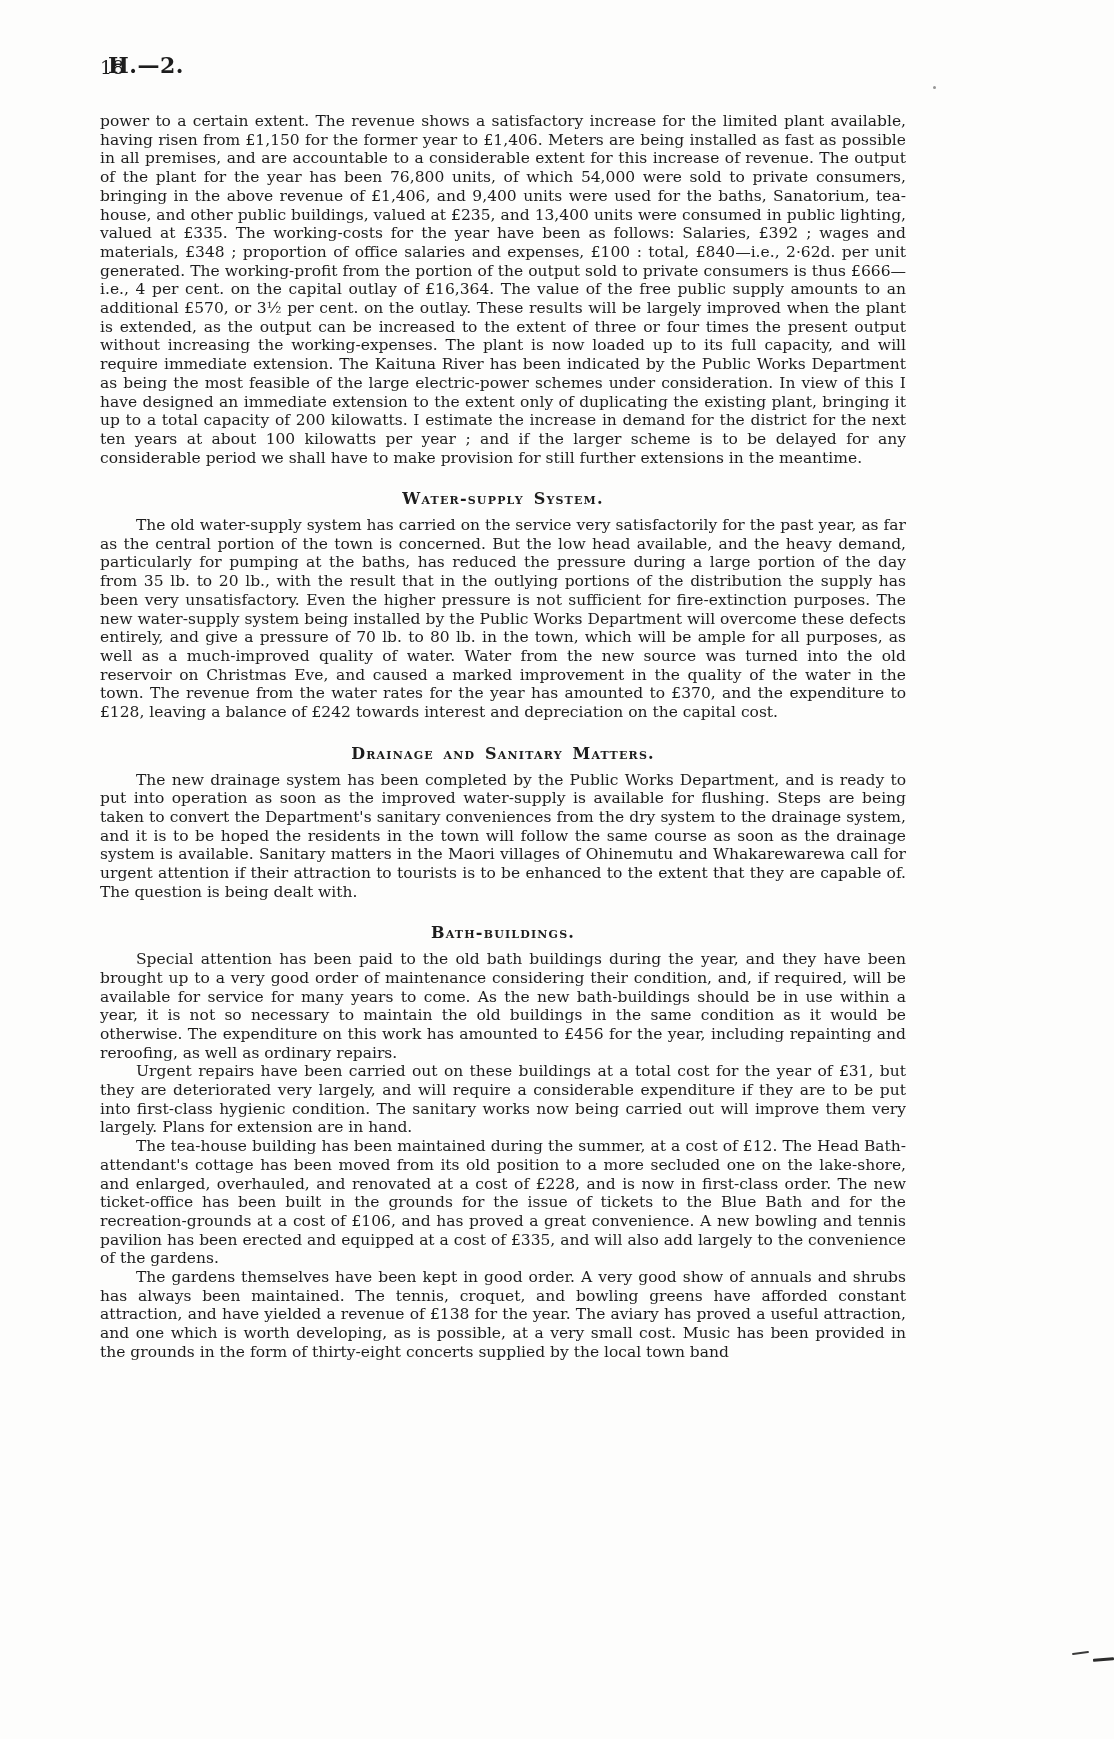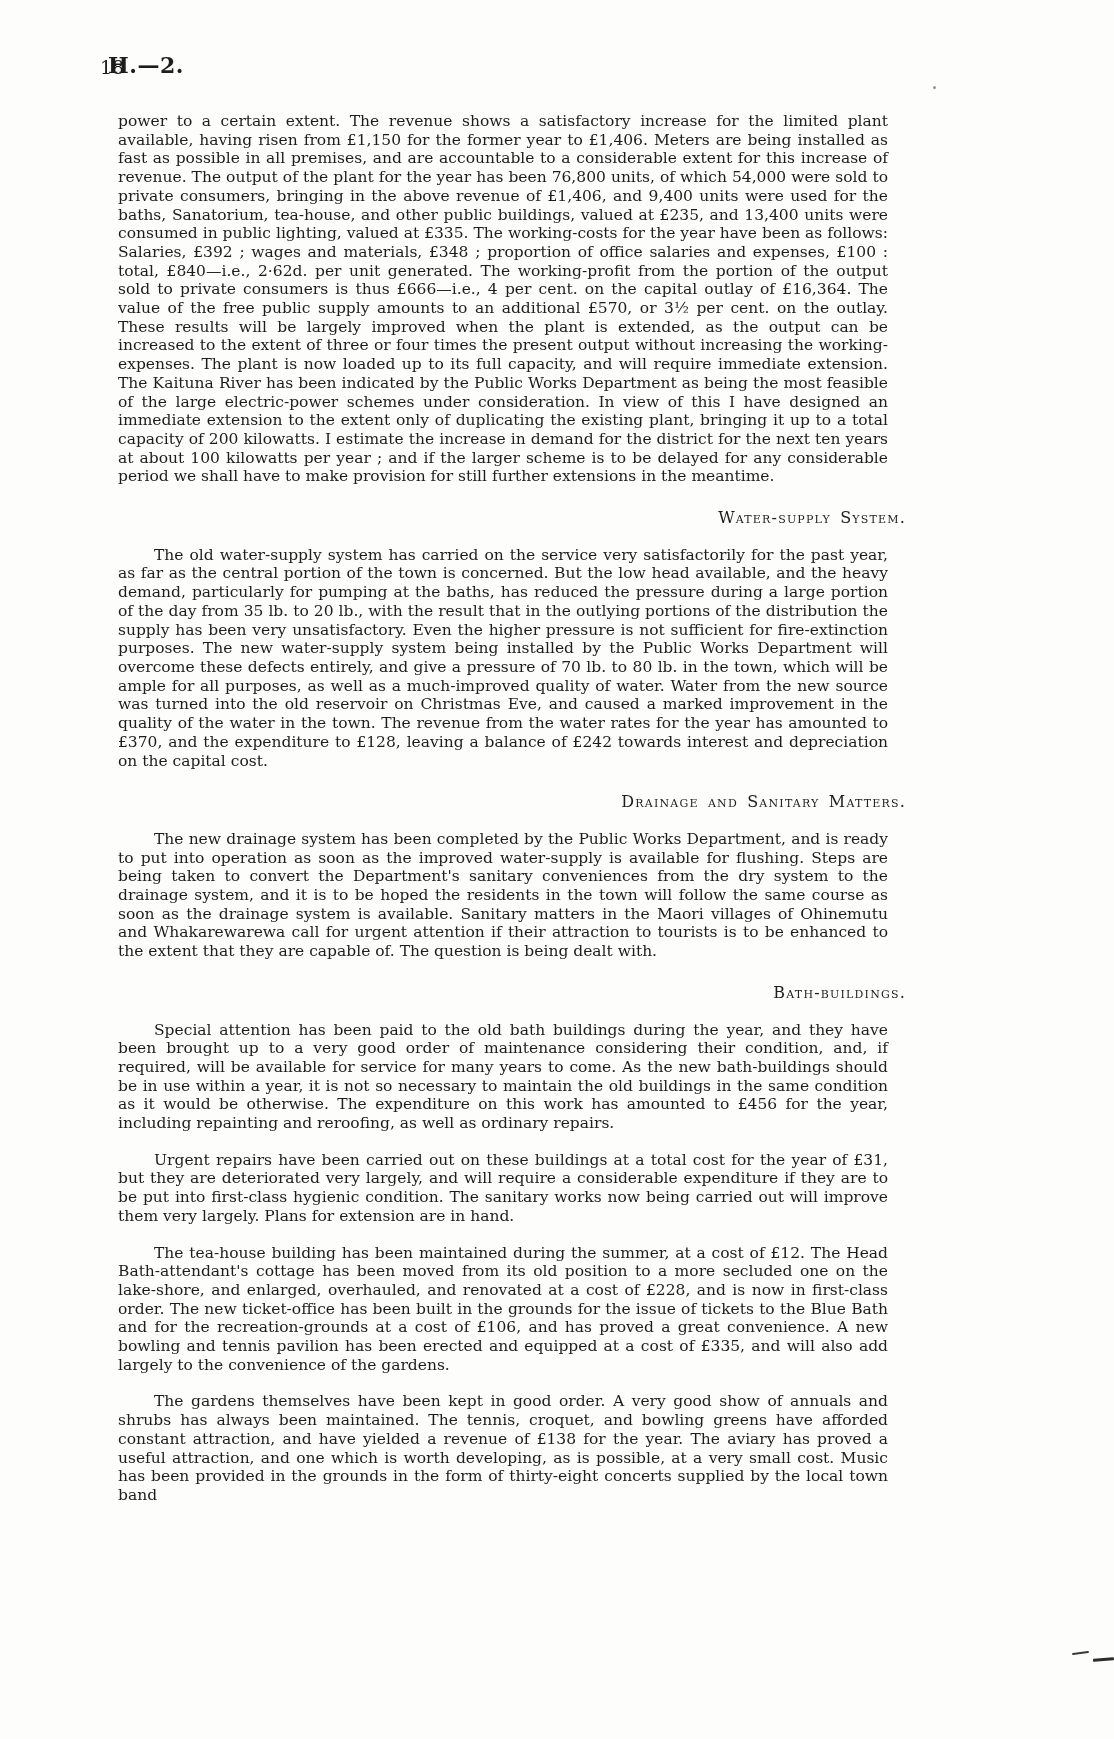--- a/index.html
+++ b/index.html
@@ -38,32 +38,32 @@
     top: 4px;
     text-align: left;
     font-size: 19px;
   }
   .page-body {
     margin: 26px 208px 0 100px;
     font-size: 15.5px;
     line-height: 18.7px;
   }
   .para {
-    margin: 18px;
+    margin: 0;
     text-align: justify;
     text-indent: 36px;
   }
   .para.no-indent {
     text-indent: 0;
   }
   .section-heading {
     margin: 23px 0 7px 0;
-    text-align: right;
+    text-align: center;
     font-size: 16px;
-    font-weight: normal;
+    font-weight: bold;
     font-variant: small-caps;
     letter-spacing: 1.2px;
     word-spacing: 3px;
   }
   .dot-mark {
     position: absolute;
     left: 933px;
     top: 86px;
     width: 3px;
     height: 3px;

